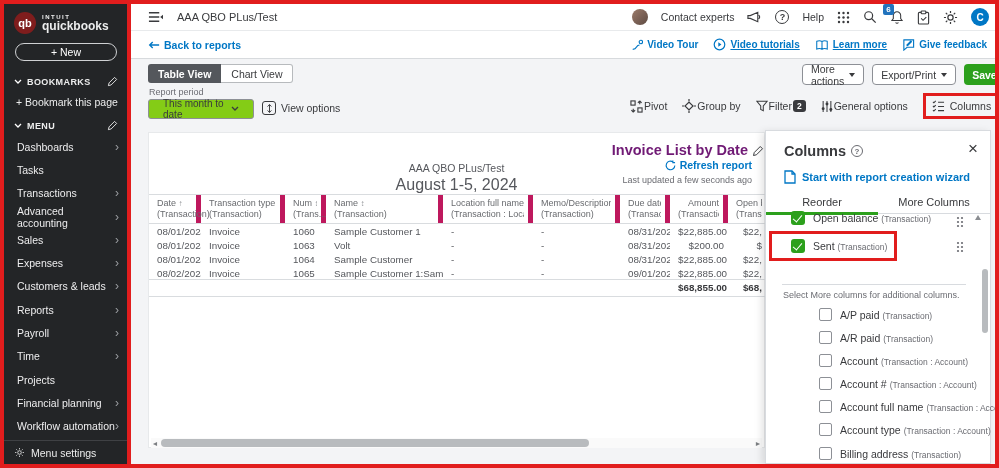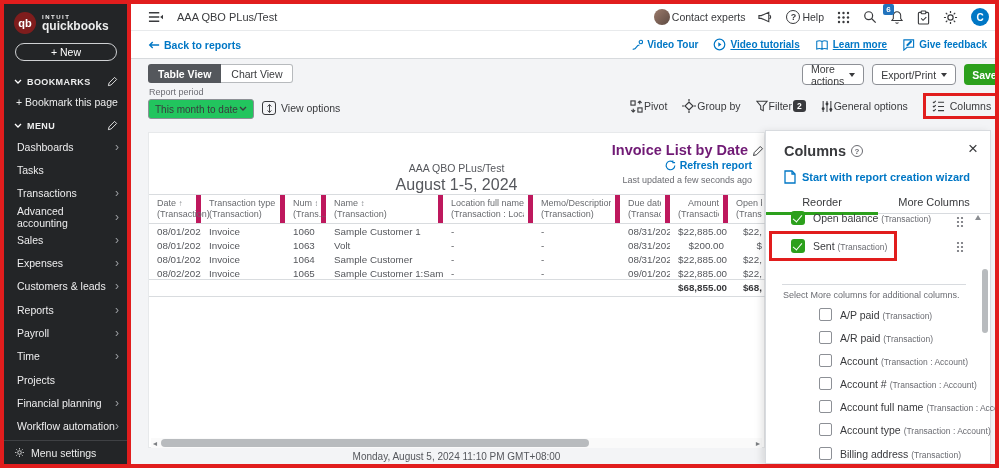--- a/index.html
+++ b/index.html
@@ -27,21 +27,21 @@
   .menu-item .grow { flex:1; }
   .menu-item .chev { color:#9b9ea1; font-size:12px; line-height:10px; }
   .menu-settings { position:absolute; left:0; right:0; bottom:0; height:24px; border-top:1px solid #3f4144;
                    display:flex; align-items:center; gap:6px; padding:0 10px; font-size:10.5px; }
 
   
   .topbar { position:absolute; left:128px; top:4px; width:867px; height:27px; background:#fff;
             border-bottom:1px solid #e8eaec; display:flex; align-items:center; padding:0 6px 0 20px; z-index:4; }
   .company { font-size:11px; color:#393a3d; margin-left:14px; }
   .top-right { margin-left:auto; display:flex; align-items:center; gap:13px; }
-  .tb-item { display:flex; align-items:center; gap:2px; font-size:10.5px; color:#393a3d; cursor:pointer; }
+  .tb-item { display:flex; align-items:center; gap:13px; font-size:10.5px; color:#393a3d; cursor:pointer; }
   .avatar-photo { width:16px; height:16px; border-radius:50%; background:linear-gradient(135deg,#9c7b6b,#5d4a42); }
   .bell-wrap { position:relative; }
   .badge-blue { position:absolute; left:-7px; top:-6px; min-width:11px; height:11px; border-radius:2px;
                 color:#fff; font-size:8px; font-weight:bold; display:flex; align-items:center; justify-content:center; padding:0 2px; }
   .avatar-c { width:18px; height:18px; border-radius:50%; color:#fff; font-size:10px; font-weight:bold;
               display:flex; align-items:center; justify-content:center; }
   .subheader { position:absolute; left:128px; top:31px; width:867px; height:28px; background:#fff;
                border-bottom:1px solid #d7dadd; display:flex; align-items:center; padding:0 8px 0 20px; z-index:4; }
   .back-link { display:flex; align-items:center; gap:4px; font-size:10.5px; font-weight:bold; color:#0077c5; cursor:pointer; }
   .sub-right { margin-left:auto; display:flex; align-items:center; gap:15px; }
@@ -58,22 +58,22 @@
               border:1px solid #b7babd; border-left:none; border-radius:0 3px 3px 0; cursor:pointer; }
 
   .actions-row { position:absolute; top:64px; left:802px; display:flex; gap:8px; z-index:2; }
   .wbtn { height:21px; background:#fff; border:1px solid #8d9096; border-radius:4px; display:flex; align-items:center;
           gap:5px; padding:0 8px; font-size:10.5px; color:#393a3d; cursor:pointer; }
   .caret-dn { width:0; height:0; border-left:3.5px solid transparent; border-right:3.5px solid transparent; border-top:4px solid #393a3d; }
   .save-split { display:flex; height:21px; cursor:pointer; }
   .save-main { color:#fff; font-size:10.5px; font-weight:bold; display:flex; align-items:center; padding:0 8px; border-radius:4px 0 0 4px; }
 
   .rp-label { position:absolute; left:149px; top:87px; font-size:9px; color:#6b6c72; z-index:2; }
-  .rp-select { position:absolute; left:148px; top:99px; width:106px; height:20px; background:#22c55e; border:1px solid #8d9096;
-               border-radius:3px; display:flex; align-items:center; font-size:10px; padding:0 6px; z-index:2; cursor:pointer; }
+  .rp-select { position:absolute; left:148px; top:99px; width:106px; height:20px; background:#84cc16; border:1px solid #8d9096;
+               border-radius:3px; display:flex; align-items:center; font-size:10px; padding:0 14px; z-index:2; cursor:pointer; }
   .rp-select .grow { flex:1; }
   .view-options { position:absolute; left:262px; top:101px; display:flex; align-items:center; gap:5px; font-size:10.5px; z-index:2; cursor:pointer; }
   .vo-ic { width:14px; height:14px; border:1.3px solid #393a3d; border-radius:3px; display:flex; align-items:center; justify-content:center; }
 
   .ctl-row { position:absolute; left:630px; top:90px; width:362px; height:32px; display:flex; align-items:center; gap:15px; z-index:2; }
   .ctl { display:flex; align-items:center; gap:1px; font-size:10.5px; color:#393a3d; cursor:pointer; white-space:nowrap; }
   .badge-dk { color:#fff; font-size:8.5px; font-weight:bold; border-radius:3px; padding:1px 4px; }
   .columns-btn { border:3px solid #e11d1d; padding:4px 6px; display:flex; align-items:center; gap:5px; font-size:10.5px; cursor:pointer; }
 
   
@@ -543,21 +543,20 @@
 
     <div class="hscroll">
       <div class="hs-arrow">◄</div>
       <div class="hs-track">
           <div class="hs-thumb"></div>
         </div>
       <div class="hs-arrow">►</div>
     </div>
   </div>
 
-  <div class="card-footer">Monday, August 5, 2024 11:10 PM GMT+08:00</div>
 
   <div class="panel">
     <div class="p-title">
       <span>Columns</span>
       <span class="help-circ">?</span>
     </div>
     <div class="p-close">×</div>
 
     <div class="wizard">
       <svg width="12" height="14" viewBox="0 0 12 14">

